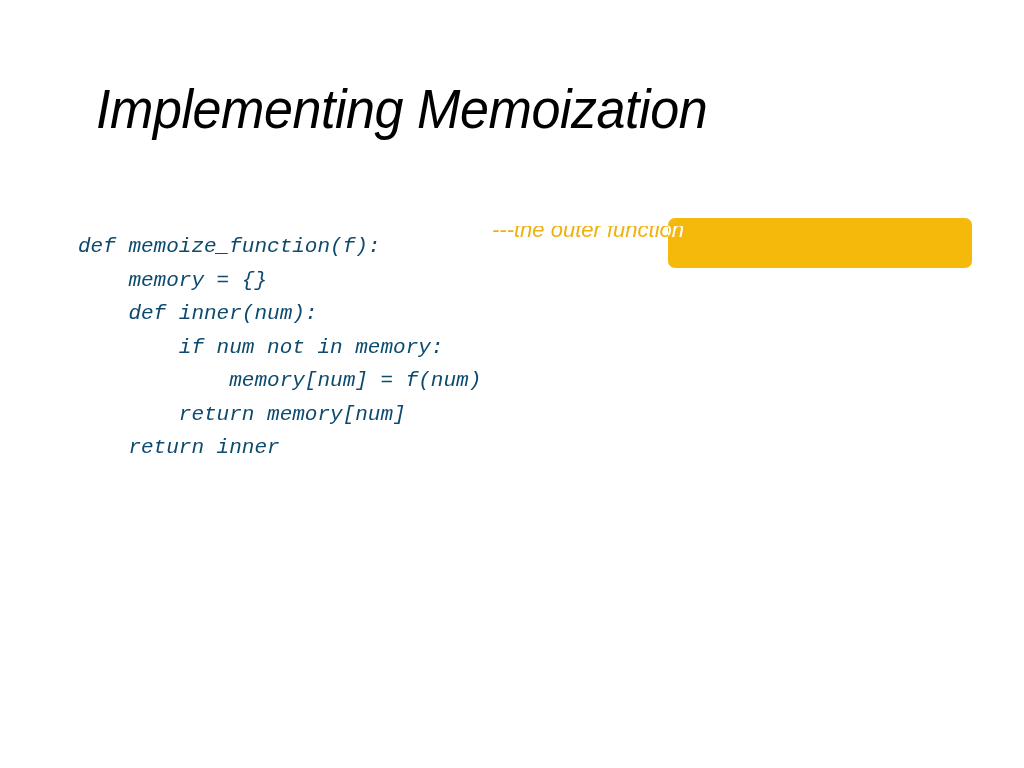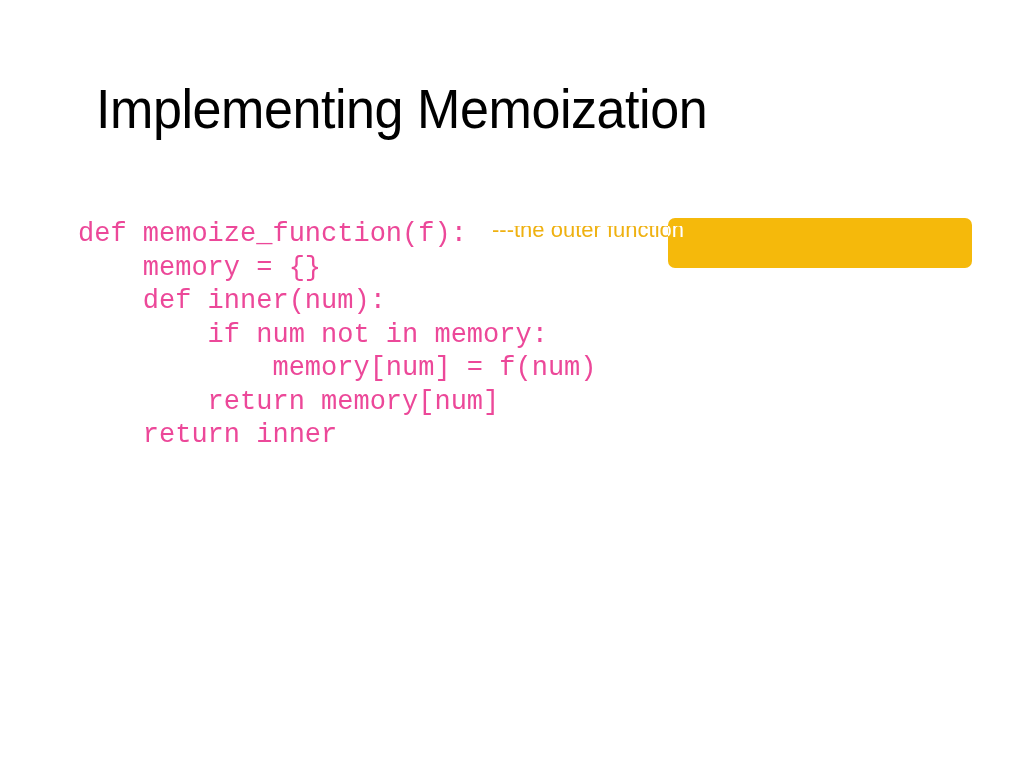--- a/index.html
+++ b/index.html
@@ -12,20 +12,21 @@
     background: #ffffff;
     font-family: "Liberation Sans", sans-serif;
     overflow: hidden;
   }
 
   #slide {
     position: relative;
     width: 1024px;
     height: 731px;
     background: #ffffff;
+    font-style: italic;
   }
 
   
   #slide-title {
     position: absolute;
     left: 96px;
     top: 78px;
     font-family: "Liberation Sans", sans-serif;
     font-size: 56px;
     line-height: 62px;
@@ -34,25 +35,25 @@
     letter-spacing: -0.5px;
     transform: scaleX(0.93);
     transform-origin: left top;
     white-space: nowrap;
   }
 
   
   #code-block {
     position: absolute;
     left: 78px;
-    top: 218px;
+    top: 230px;
     font-family: "Liberation Mono", "DejaVu Sans Mono", monospace;
-    font-size: 27px;
+    font-size: 21px;
     line-height: 33.5px;
-    color: #ec4899;
+    color: #0c4a6e;
     white-space: pre;
     margin: 0;
   }
   .code-line {
     white-space: pre;
     display: block;
     height: 33.5px;
   }
 
   

